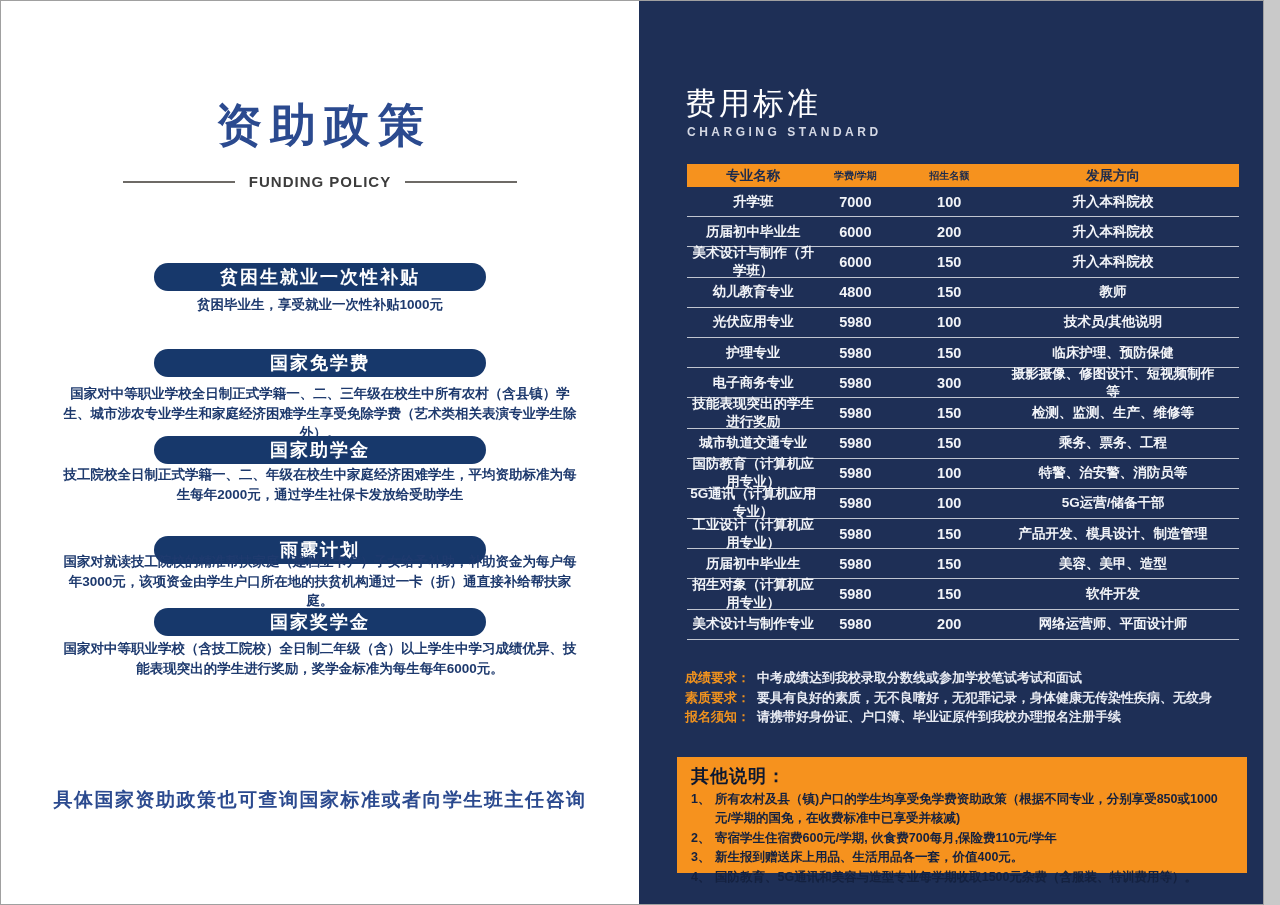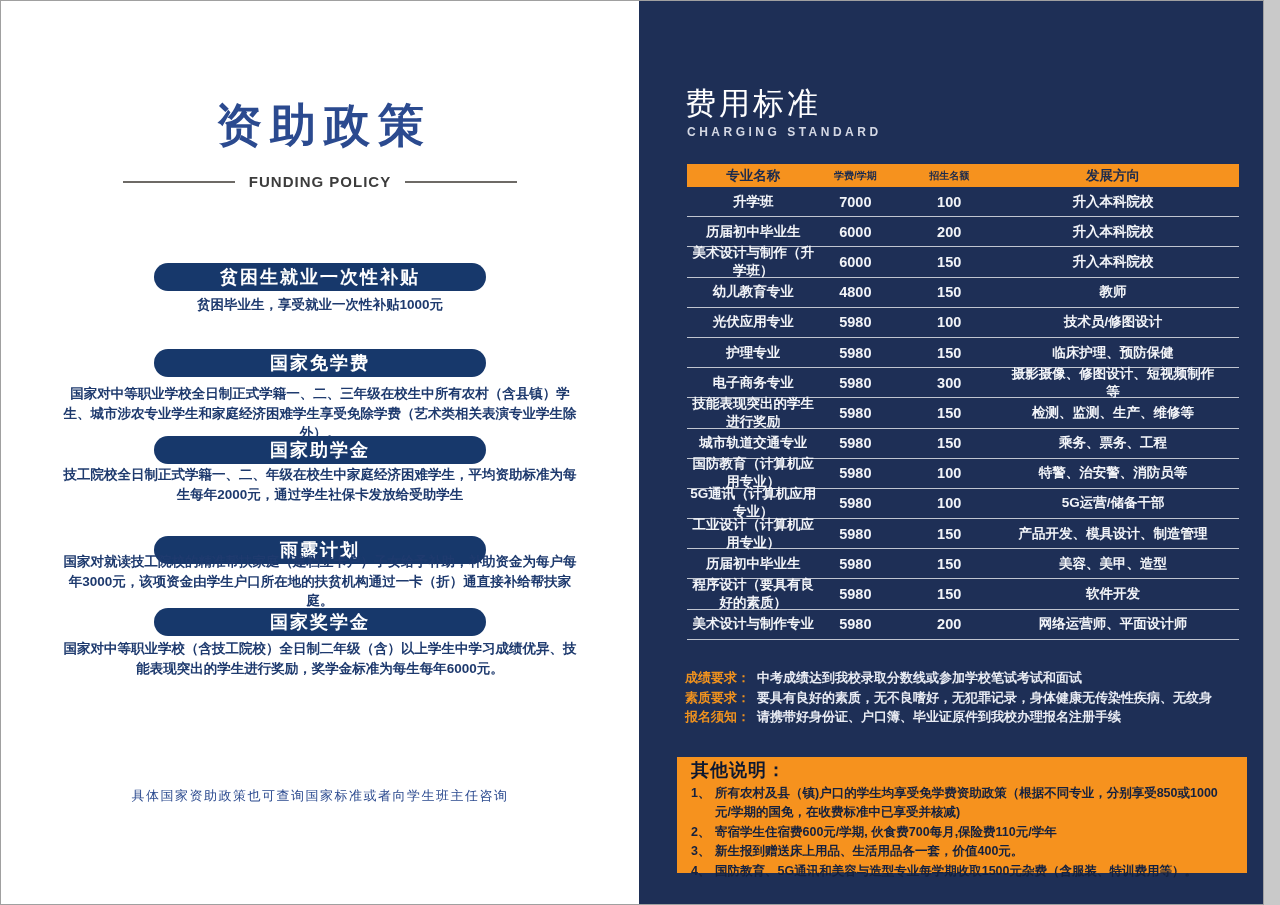--- a/index.html
+++ b/index.html
@@ -27,21 +27,21 @@
     color:#ffffff;font-family:"DejaVu Serif","Liberation Serif",serif;
     font-size:18px;font-weight:bold;text-align:center;line-height:28px;letter-spacing:2px;
   }
   .sec-body{
     position:absolute;left:50%;transform:translateX(-50%);
     width:526px;text-align:center;color:#1e3a6e;
     font-size:13.5px;font-weight:bold;line-height:1.45;
   }
   .footer-note{
     position:absolute;top:786px;left:0;width:100%;margin:0;text-align:center;
-    color:#2b4a8f;font-size:13px;font-weight:normal;letter-spacing:1.5px;
+    color:#2b4a8f;font-size:19px;font-weight:bold;letter-spacing:1.5px;
   }
   
   .right-panel{position:absolute;left:638px;top:0;width:642px;height:100%;background:#1e2f56;}
   .r-title{
     position:absolute;left:46px;top:82px;margin:0;
     font-family:"DejaVu Serif","Liberation Serif",serif;
     font-size:31px;font-weight:normal;color:#ffffff;letter-spacing:3px;
   }
   .r-sub{
     position:absolute;left:48px;top:124px;
@@ -62,21 +62,21 @@
   .c2{width:13%;font-size:14.5px;}
   .c3{width:21%;font-size:14.5px;}
   .c4{width:42%;padding-right:20px;box-sizing:border-box;}
   .thead .c2,.thead .c3{font-size:10px;}
   .notes{position:absolute;left:46px;top:667px;font-size:13px;line-height:19.5px;}
   .note-line{white-space:nowrap;}
   .note-label{color:#f0921e;font-weight:bold;margin-right:7px;}
   .note-text{color:#e8ebf3;font-weight:bold;}
   .other-box{
     position:absolute;left:38px;top:756px;width:570px;height:116px;
-    background:#f6921e;box-sizing:border-box;padding:1px 14px 6px 14px;color:#101c38;
+    background:#f6921e;box-sizing:border-box;padding:7px 14px 6px 14px;color:#101c38;
   }
   .other-title{margin:0 0 2px 0;font-size:18px;font-weight:bold;color:#0d1830;letter-spacing:1px;}
   .other-items{margin:0;padding:0;list-style:none;font-size:12.5px;font-weight:bold;line-height:1.55;color:#14213f;}
   .other-items li{display:flex;}
   .o-num{flex:none;width:24px;}
   .o-txt{flex:1;}
 </style>
 </head>
 <body>
 
@@ -136,21 +136,21 @@
         <div class="trow">
           <div class="cell c1">幼儿教育专业</div>
           <div class="cell c2">4800</div>
           <div class="cell c3">150</div>
           <div class="cell c4">教师</div>
         </div>
         <div class="trow">
           <div class="cell c1">光伏应用专业</div>
           <div class="cell c2">5980</div>
           <div class="cell c3">100</div>
-          <div class="cell c4">技术员/修图设计</div>
+          <div class="cell c4">技术员/其他说明</div>
         </div>
         <div class="trow">
           <div class="cell c1">护理专业</div>
           <div class="cell c2">5980</div>
           <div class="cell c3">150</div>
           <div class="cell c4">临床护理、预防保健</div>
         </div>
         <div class="trow">
           <div class="cell c1">电子商务专业</div>
           <div class="cell c2">5980</div>
@@ -187,21 +187,21 @@
           <div class="cell c3">150</div>
           <div class="cell c4">产品开发、模具设计、制造管理</div>
         </div>
         <div class="trow">
           <div class="cell c1">历届初中毕业生</div>
           <div class="cell c2">5980</div>
           <div class="cell c3">150</div>
           <div class="cell c4">美容、美甲、造型</div>
         </div>
         <div class="trow">
-          <div class="cell c1">程序设计（要具有良好的素质）</div>
+          <div class="cell c1">招生对象（计算机应用专业）</div>
           <div class="cell c2">5980</div>
           <div class="cell c3">150</div>
           <div class="cell c4">软件开发</div>
         </div>
         <div class="trow">
           <div class="cell c1">美术设计与制作专业</div>
           <div class="cell c2">5980</div>
           <div class="cell c3">200</div>
           <div class="cell c4">网络运营师、平面设计师</div>
         </div>

